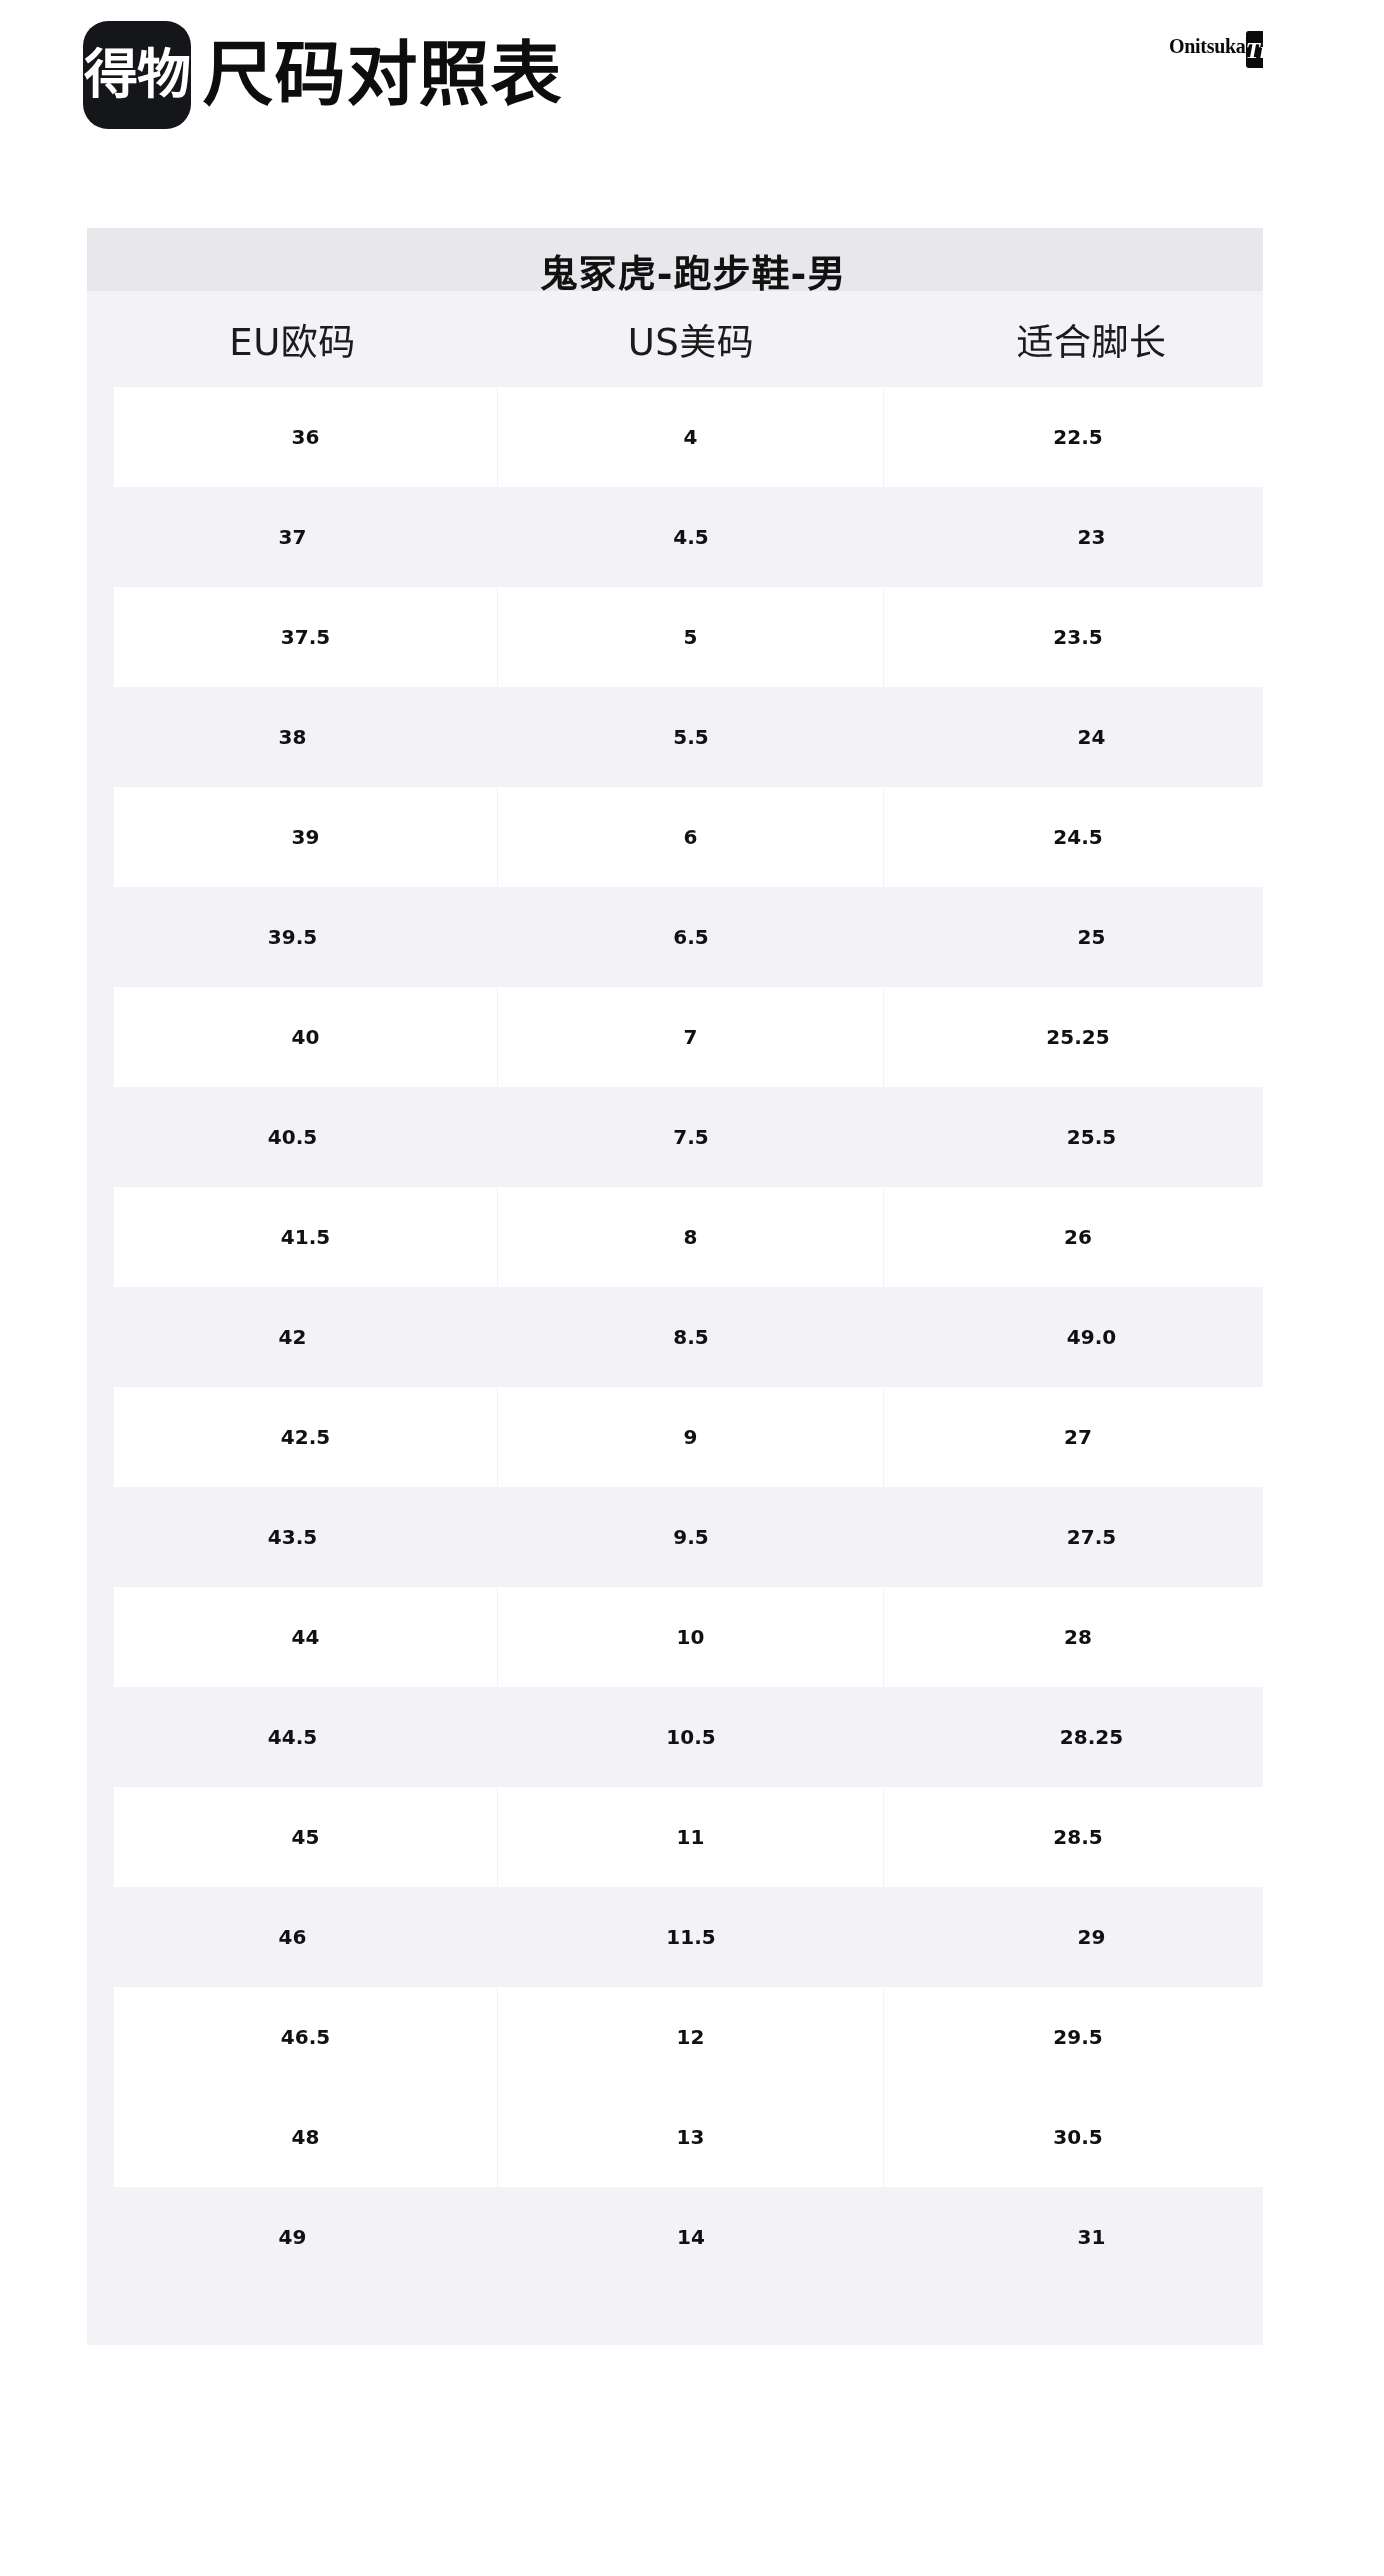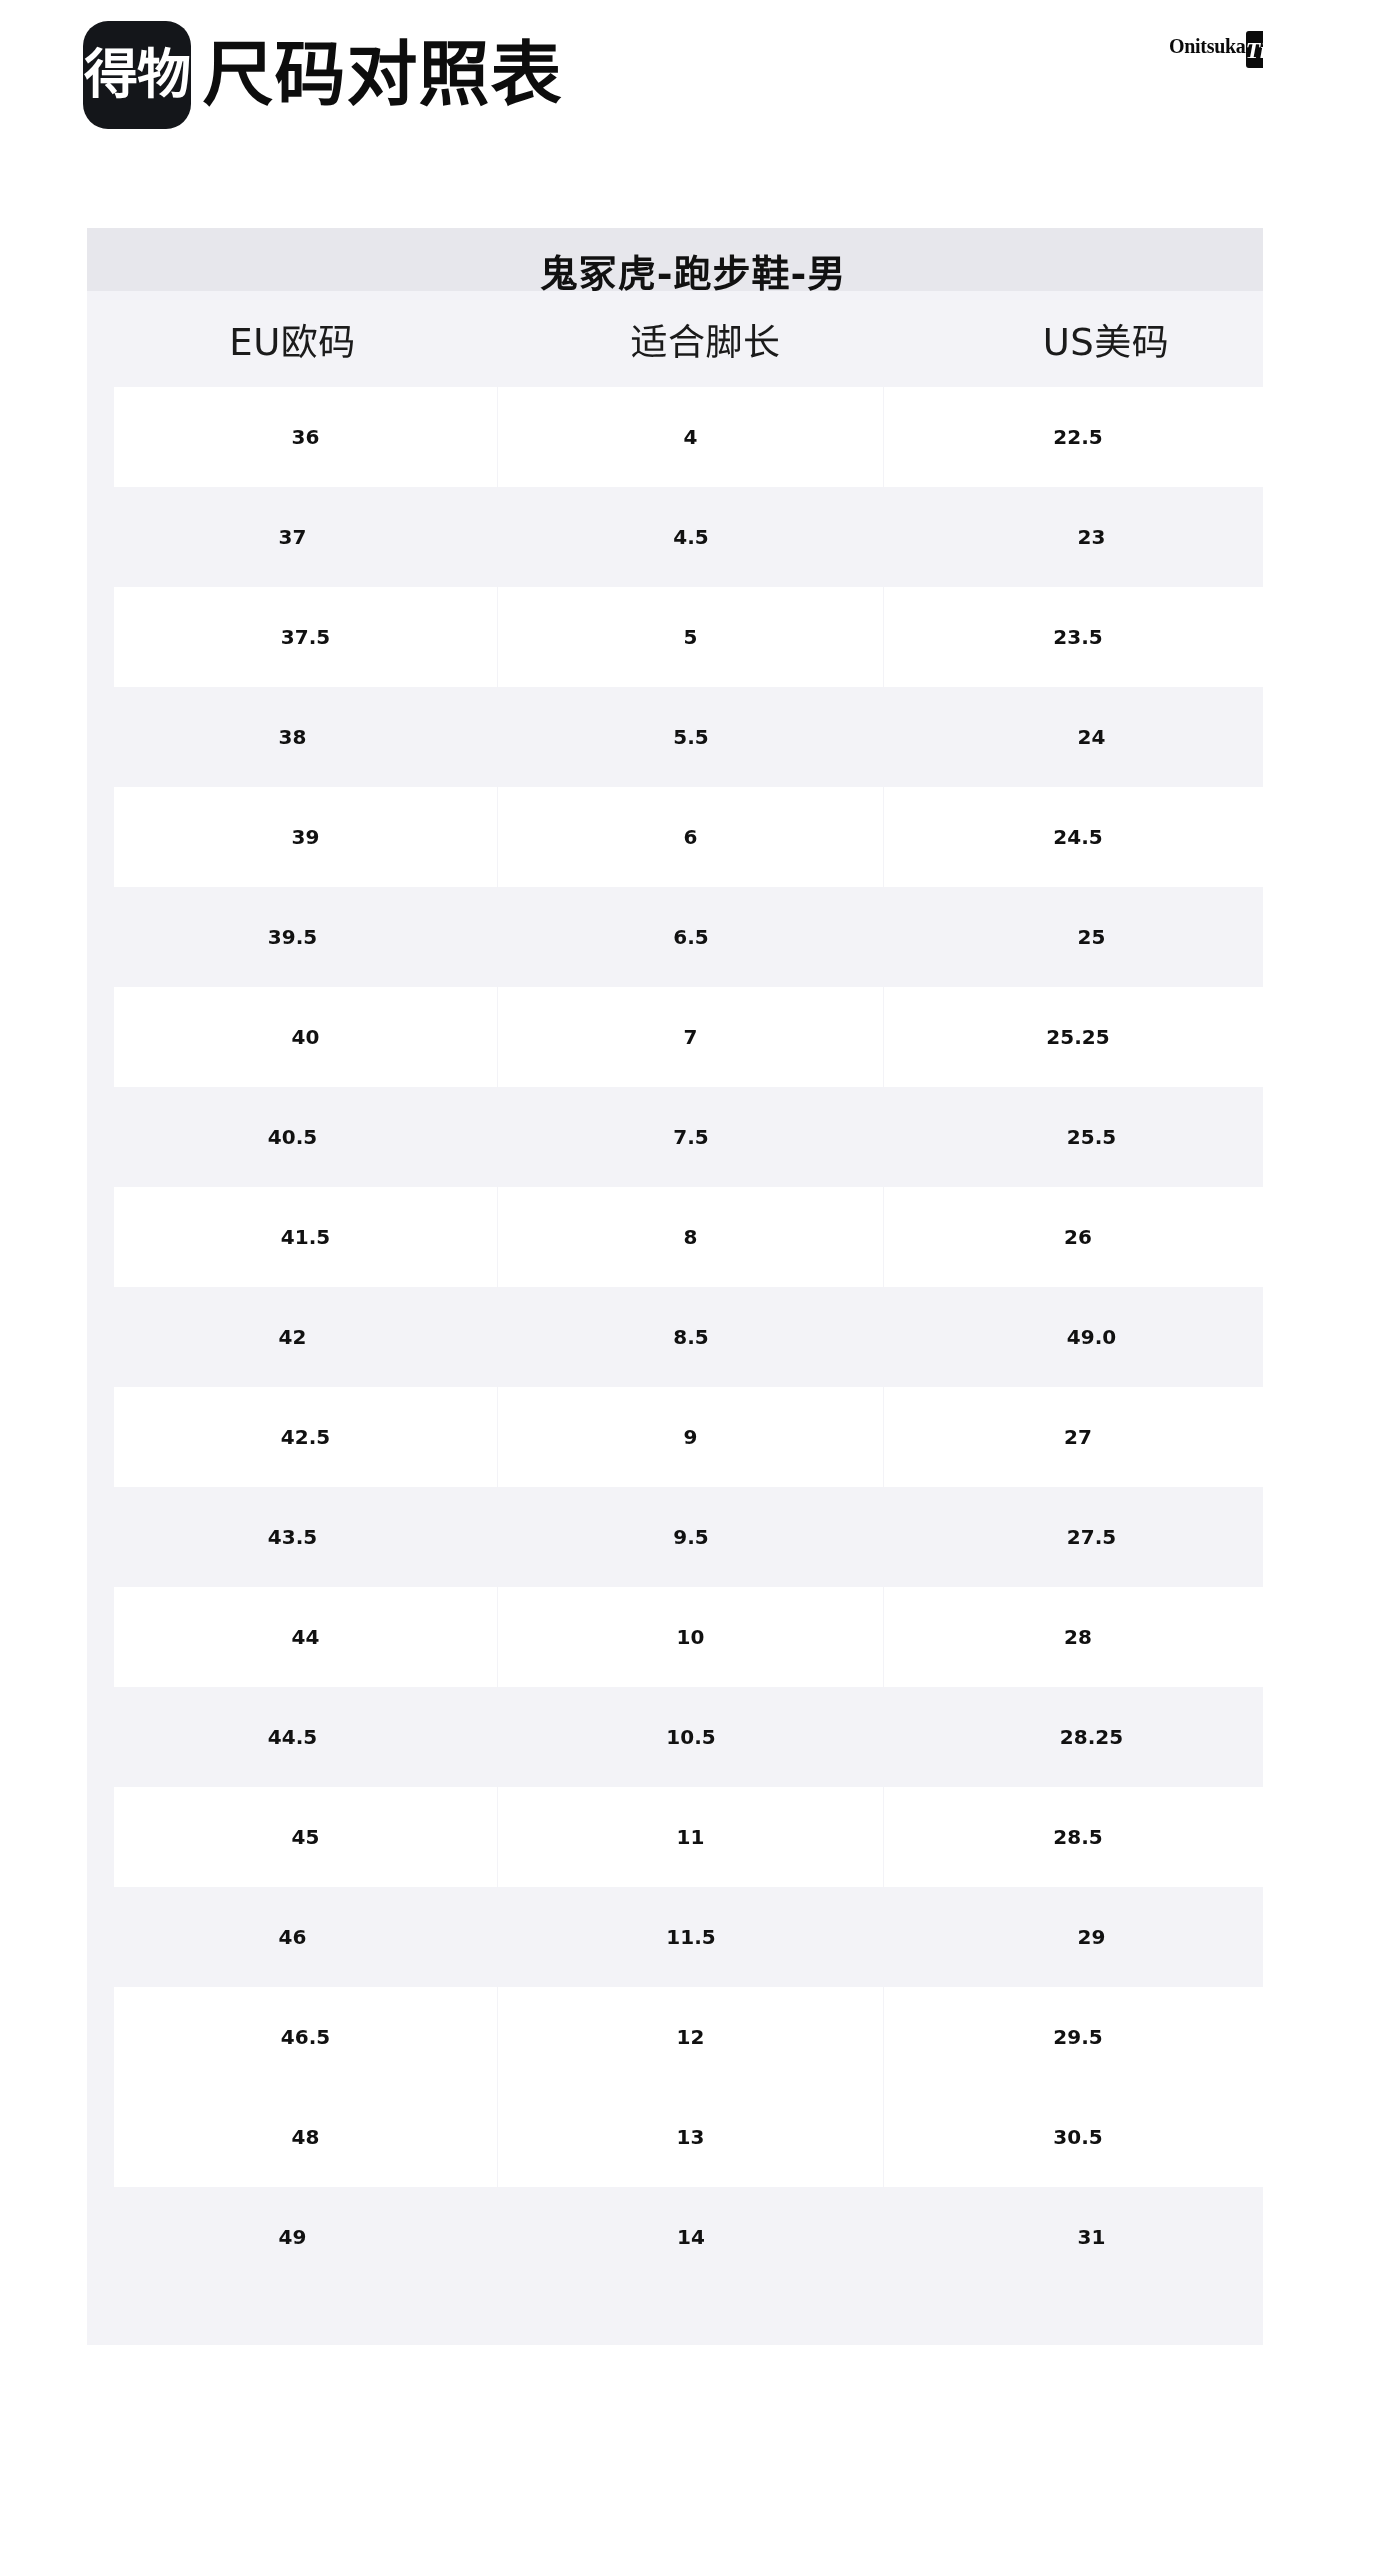--- a/index.html
+++ b/index.html
@@ -233,22 +233,22 @@
   </div>
 
   <div class="banner">
     <div class="banner-title">鬼冢虎-跑步鞋-男</div>
   </div>
 
   <div class="table-wrap">
 
     <div class="t-row head">
       <div class="t-cell c0">EU欧码</div>
+      <div class="t-cell c1">US美码</div>
       <div class="t-cell c2">适合脚长</div>
-      <div class="t-cell c1">US美码</div>
     </div>
 
     <div id="rows-host">
         <div class="t-row body alt">
           <div class="t-cell c0">36</div>
           <div class="t-cell c1">4</div>
           <div class="t-cell c2">22.5</div>
         </div>
         <div class="t-row body plain">
           <div class="t-cell c0">37</div>

